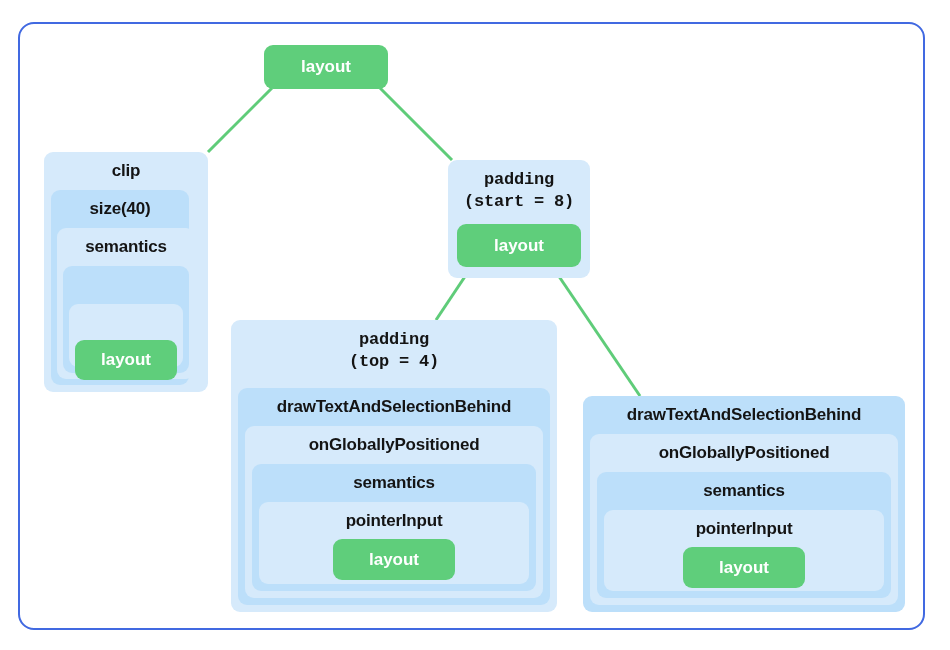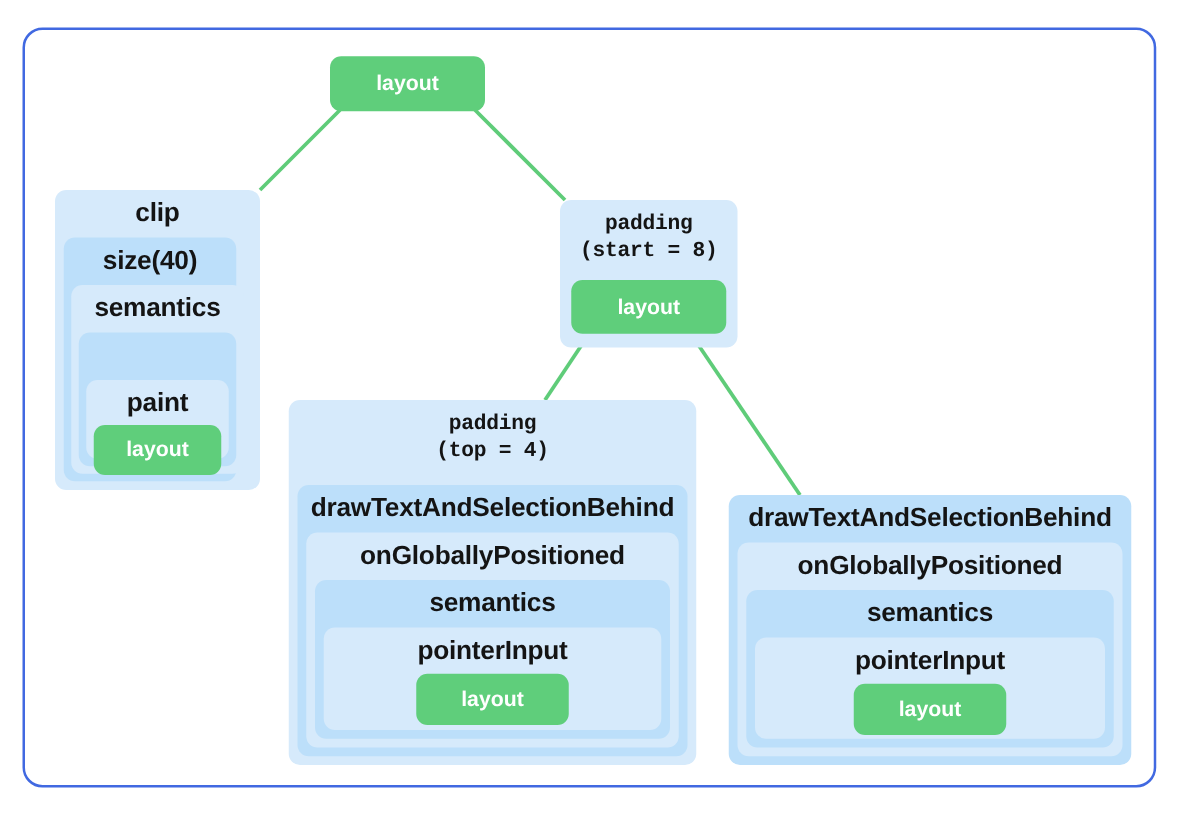--- a/index.html
+++ b/index.html
@@ -45,21 +45,21 @@
     border-radius: 9px;
   }
   .blue-a { background: #d6eafb; }
   .blue-b { background: #bcdffa; }
   .label {
     text-align: center;
     font-weight: bold;
     color: #141414;
     letter-spacing: -0.2px;
   }
-  .lbl-22 { font-size: 21px; line-height: 22px; padding-top: 8px; padding-bottom: 8px; }
+  .lbl-22 { font-size: 17px; line-height: 22px; padding-top: 8px; padding-bottom: 8px; }
   .green {
     background: #5fce7b;
     border-radius: 9px;
     color: #ffffff;
     font-weight: bold;
     font-size: 17px;
     text-align: center;
     display: flex;
     align-items: center;
     justify-content: center;
@@ -94,21 +94,20 @@
 
     <div class="node blue-b" style="left:7px; top:38px; width:138px; height:195px;">
       <div class="label lbl-22">size(40)</div>
 
       <div class="node blue-a" style="left:6px; top:38px; width:138px; height:151px;">
         <div class="label lbl-22">semantics</div>
 
         <div class="node blue-b" style="left:6px; top:38px; width:126px; height:107px;">
 
           <div class="node blue-a" style="left:6px; top:38px; width:114px; height:63px;">
-            <div class="label lbl-22">paint</div>
 
             <div class="green" style="position:absolute; left:6px; top:36px; width:102px; height:40px;">
               <span>layout</span>
             </div>
           </div>
         </div>
       </div>
     </div>
   </div>
 

